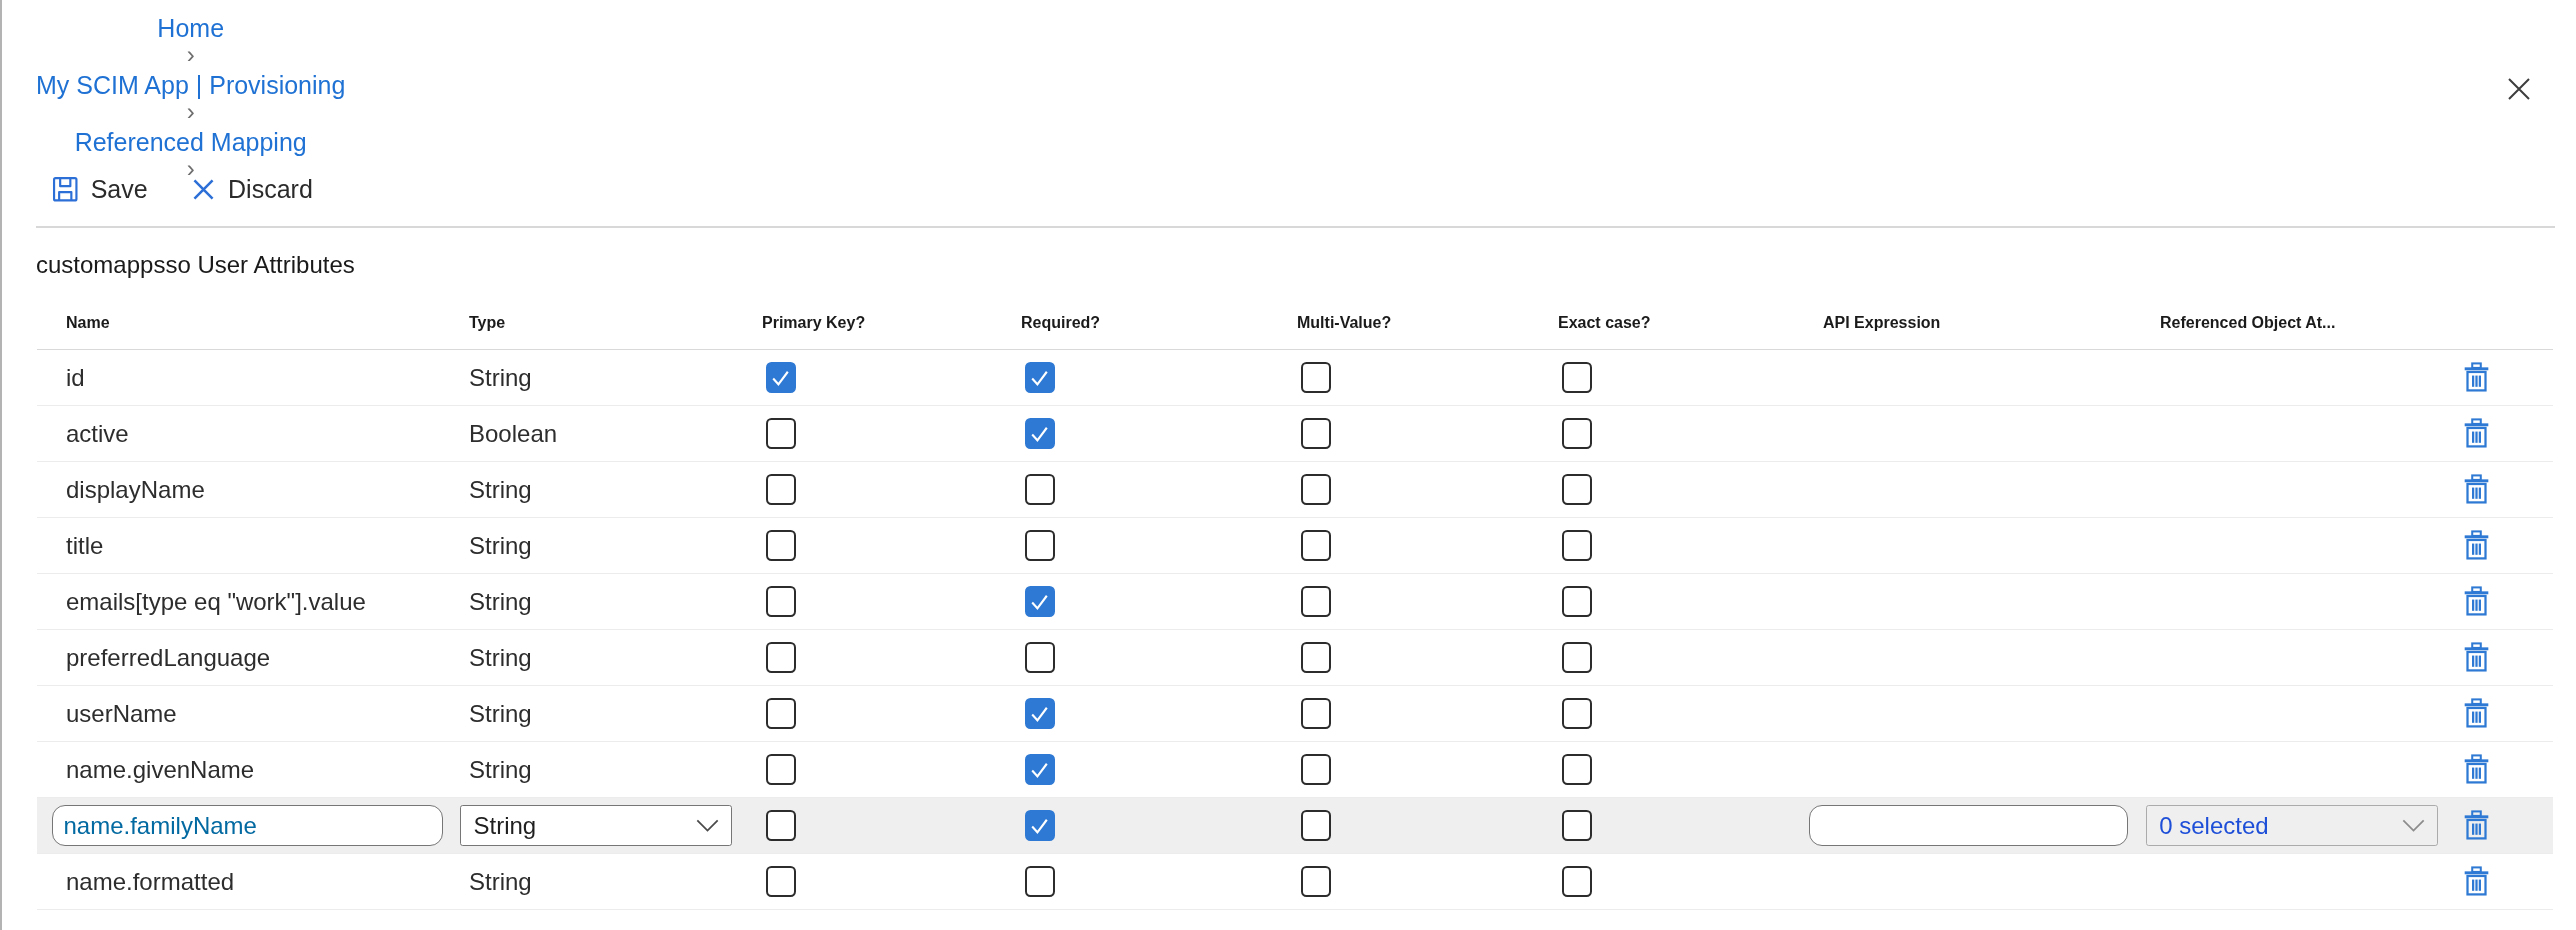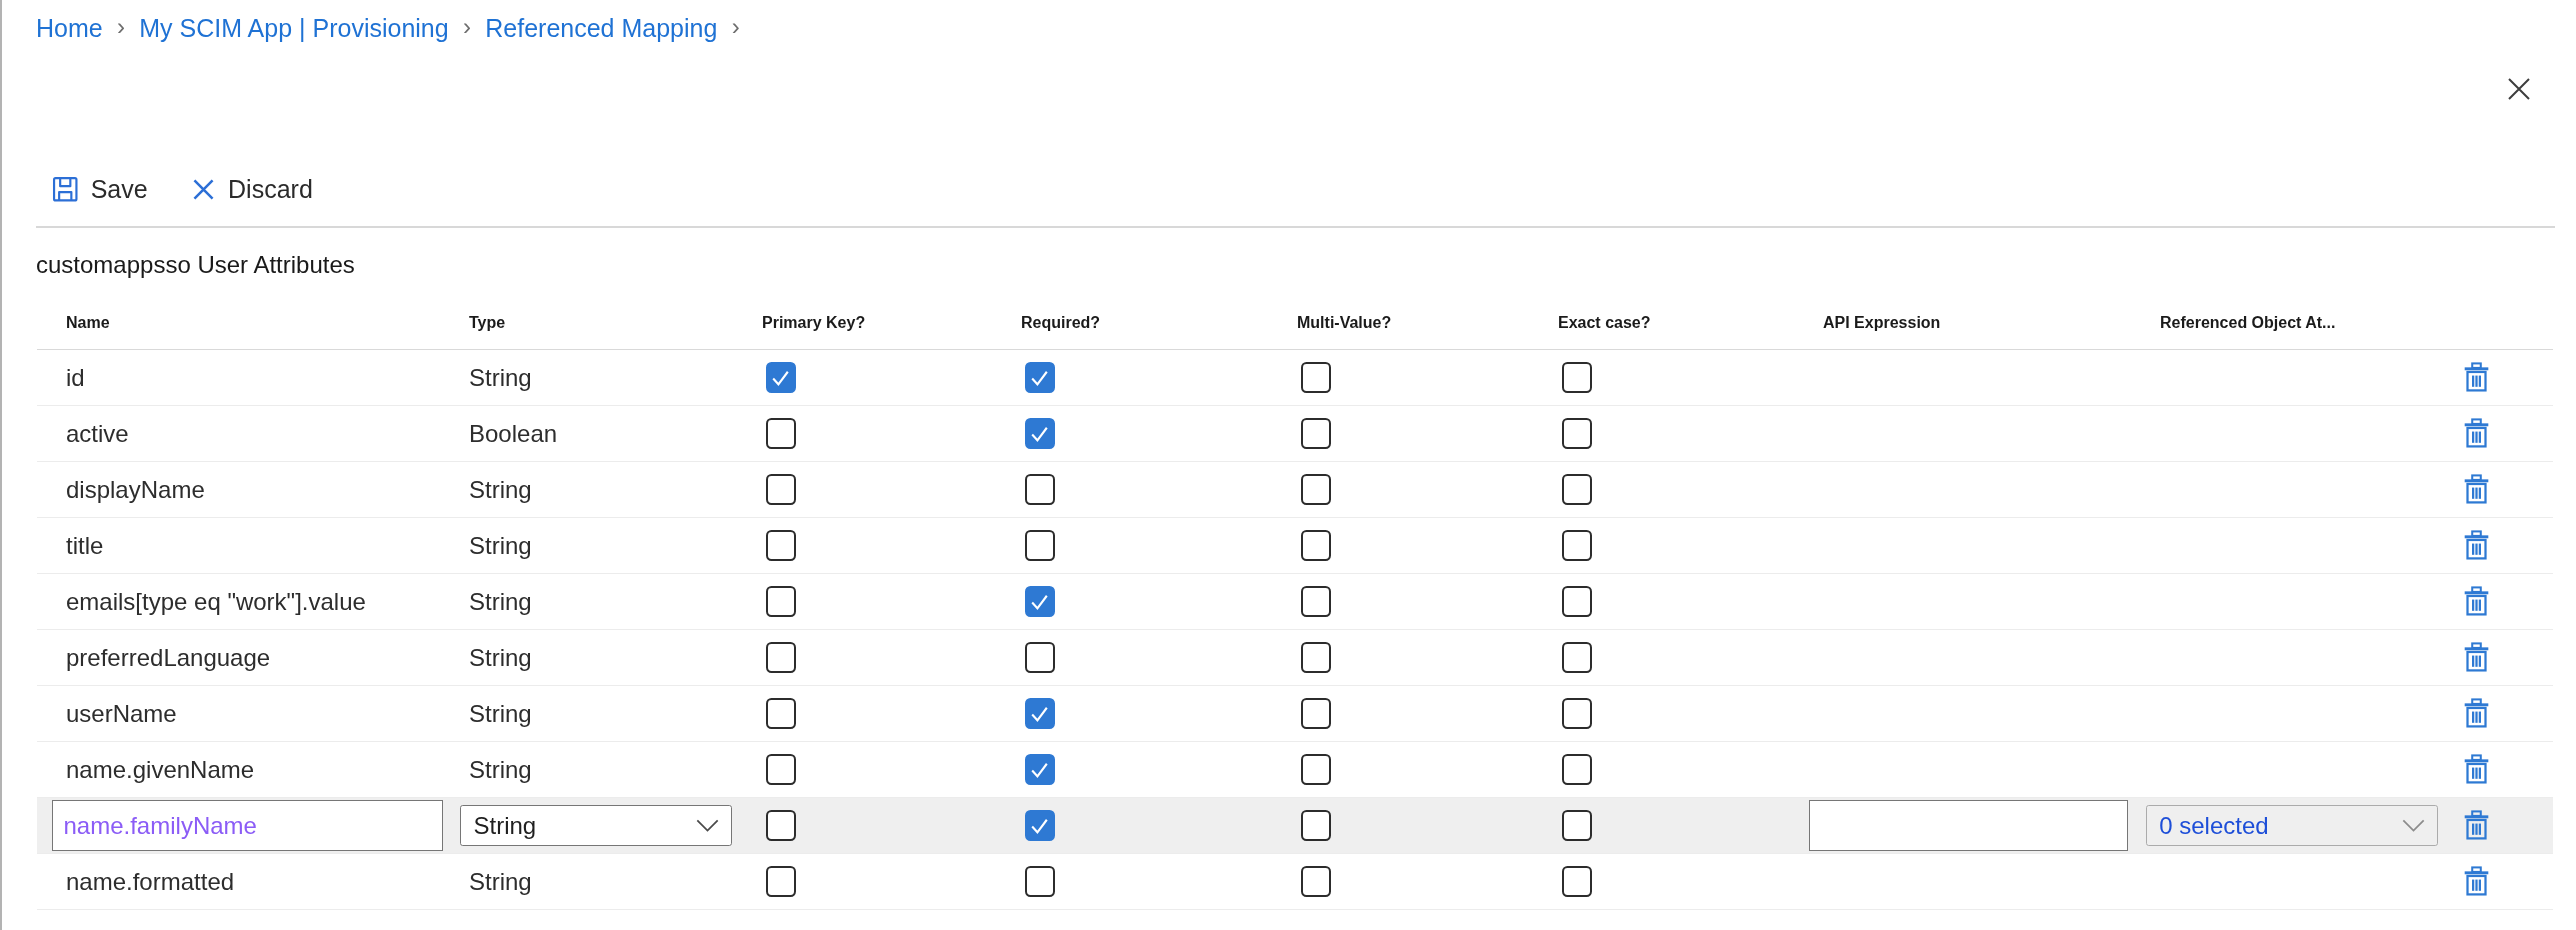--- a/index.html
+++ b/index.html
@@ -13,21 +13,21 @@
   .page { position: relative; width: 2576px; height: 930px; }
   .page::before {
     content: ''; position: absolute; left: 0; top: 0; bottom: 0;
     width: 1.8px; background: #b3b3b3;
   }
 
   
   .breadcrumb {
     position: absolute; left: 36px; top: 14.3px;
     display: flex; align-items: center;
-    font-size: 25px; white-space: nowrap;
+    font-size: 25px; white-space: nowrap; flex-direction: column;
   }
   .crumb { color: #1f72d4; text-decoration: none; cursor: pointer; }
   .crumb-sep { color: #6e6e6e; font-size: 24px; margin: 0 14.3px; transform: translateY(-1.8px); }
 
   
   .title-row { position: absolute; left: 36px; top: 63px; display: flex; align-items: center; }
   h1.page-title {
     margin: 0; font-size: 41px; font-weight: 700;
     color: #1b1b1b; letter-spacing: -0.4px;
   }
@@ -92,22 +92,22 @@
   }
   .checkbox .check { display: none; }
   .checkbox.checked { background: #2e79d3; border-color: #2e79d3; }
   .checkbox.checked .check { display: block; }
 
   
   .trow .edit-ui { display: none; }
   .trow.editing .edit-ui { display: flex; }
 
   .text-input {
-    height: 51px; border: 1.8px solid #767676; border-radius: 0;
-    background: #fff; font-family: inherit; font-size: 24px; color: #8b5cf6;
+    height: 41px; border: 1.8px solid #767676; border-radius: 13px;
+    background: #fff; font-family: inherit; font-size: 24px; color: #0369a1;
     padding: 0 10.8px;
   }
   .name-input { width: 391px; margin-left: -14.3px; }
   .api-input  { width: 319px; margin-left: -14.3px; }
 
   .select {
     height: 41px; width: 272px; margin-left: -9px;
     border: 1.8px solid #767676; border-radius: 2.7px; background: #fff;
     display: flex; align-items: center; justify-content: space-between;
     padding: 0 12.5px; font-size: 24px; color: #1f1f1f; cursor: pointer;

